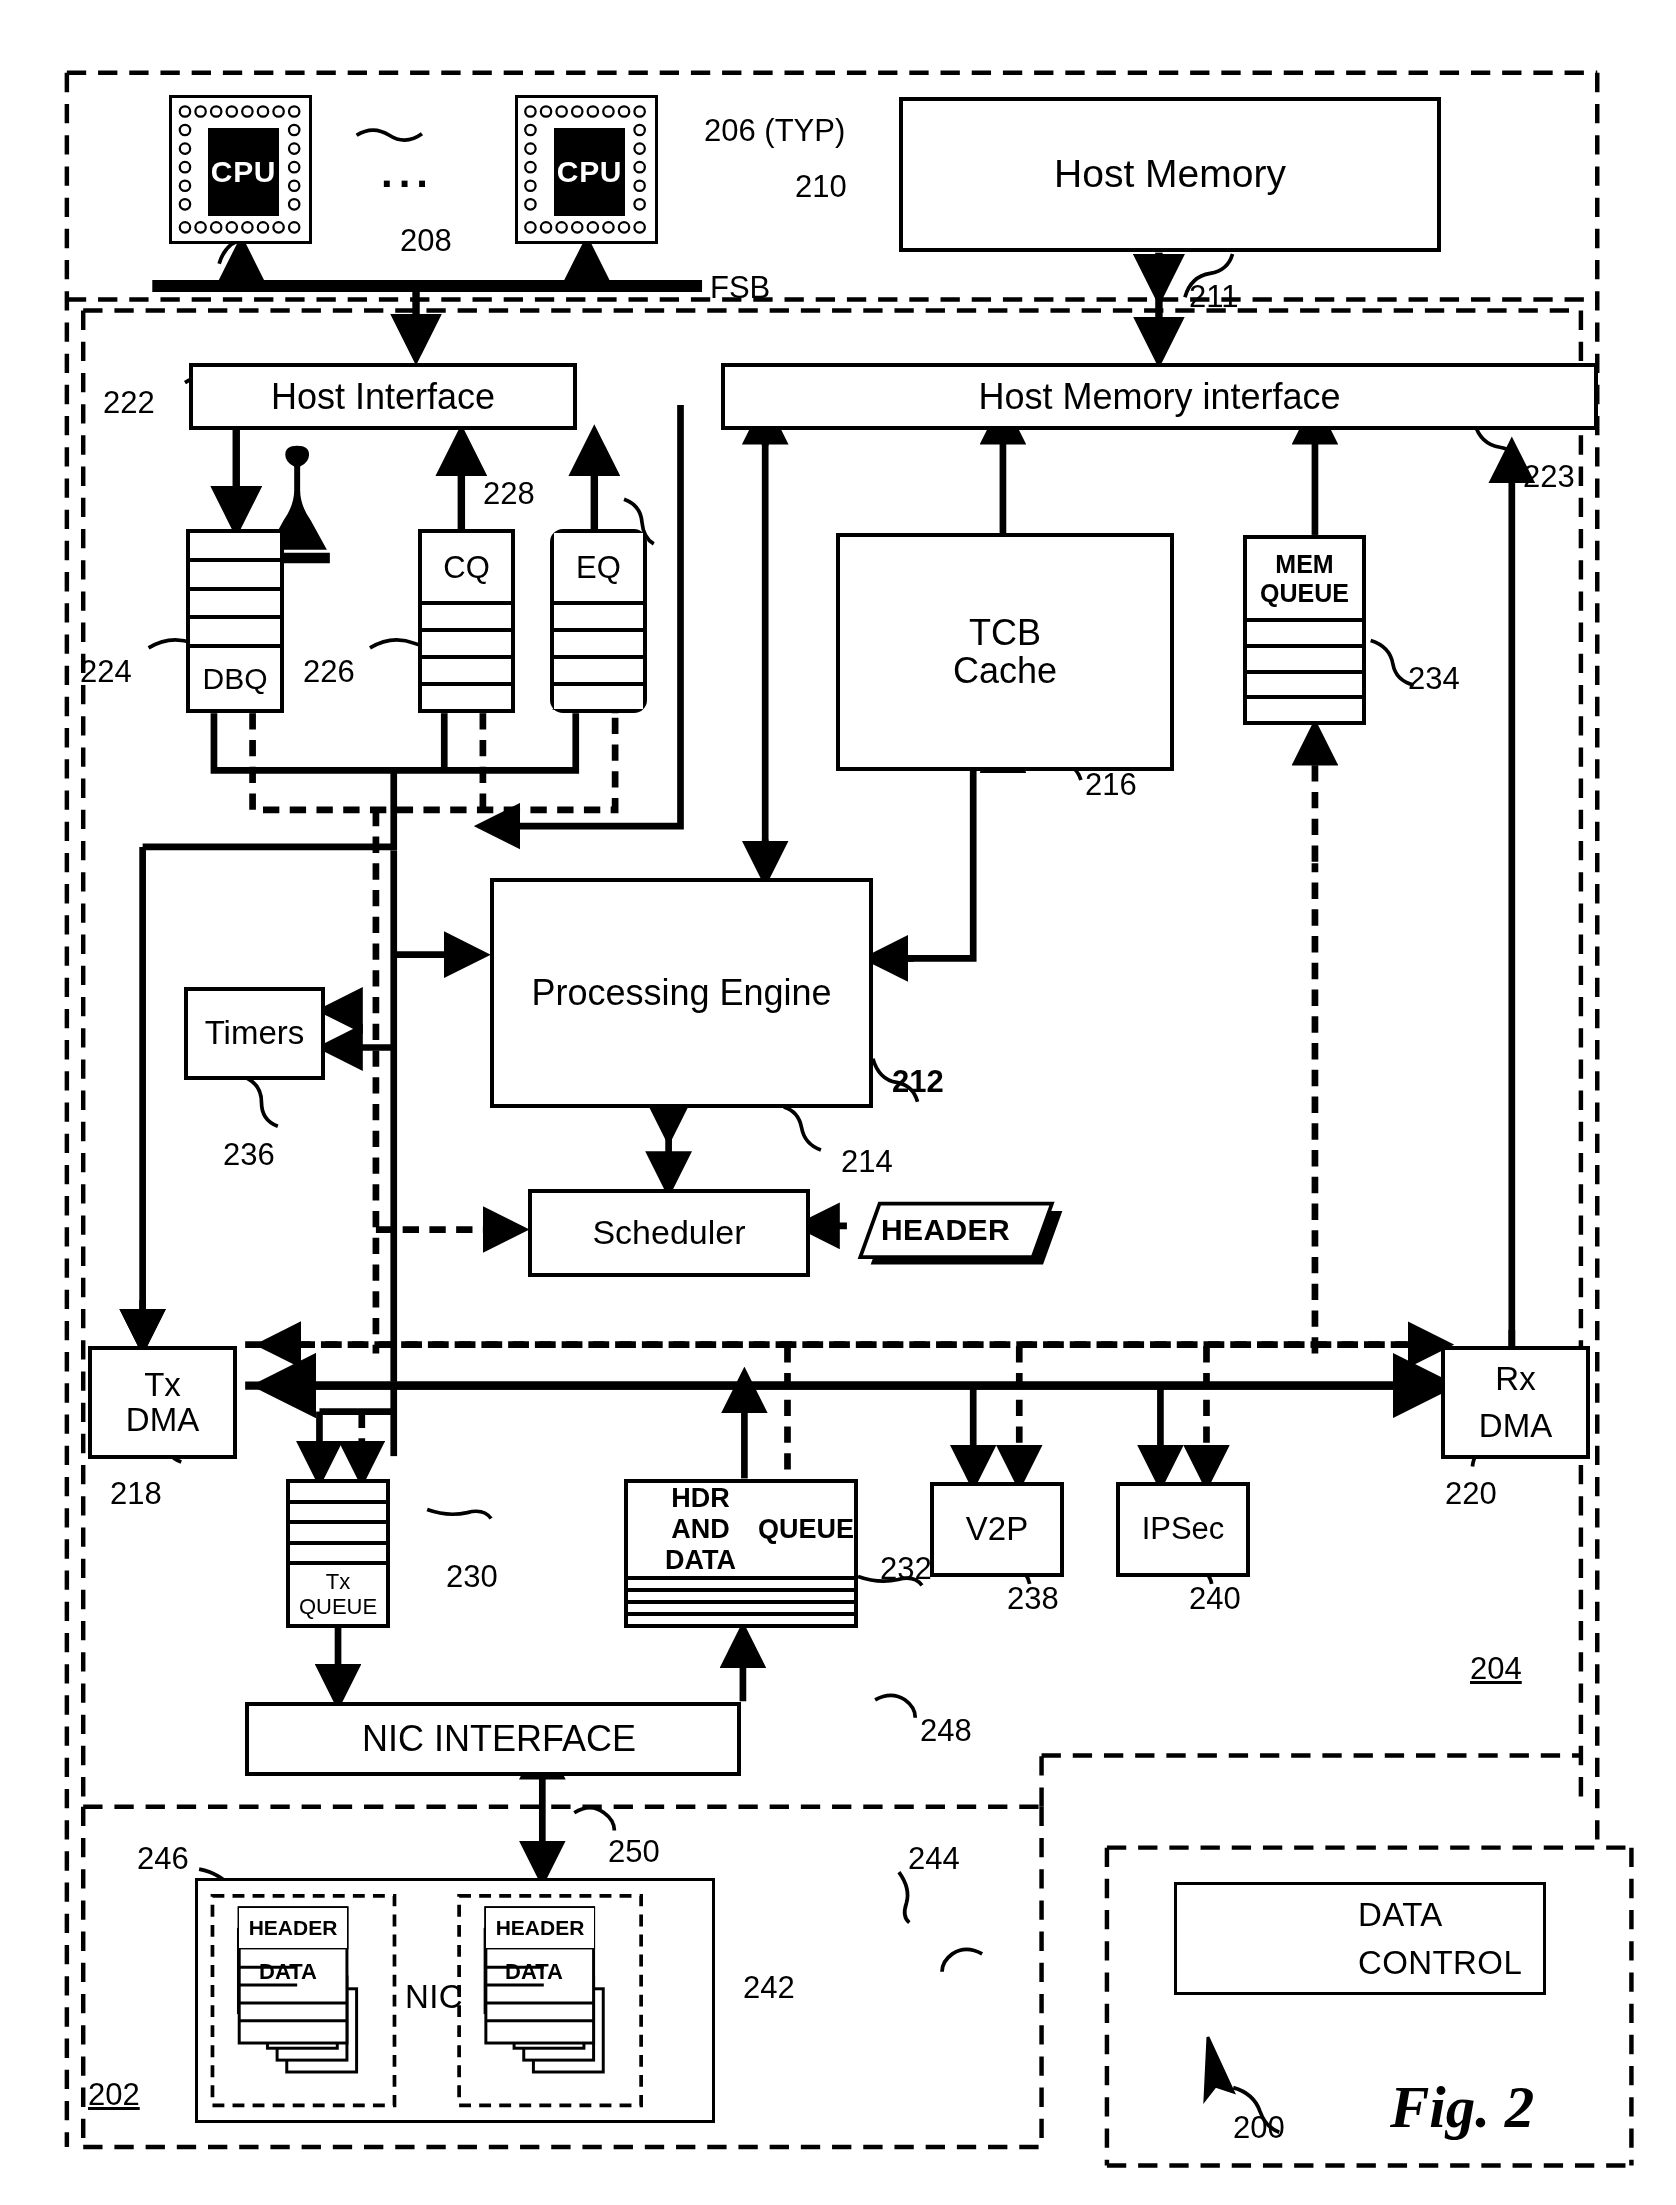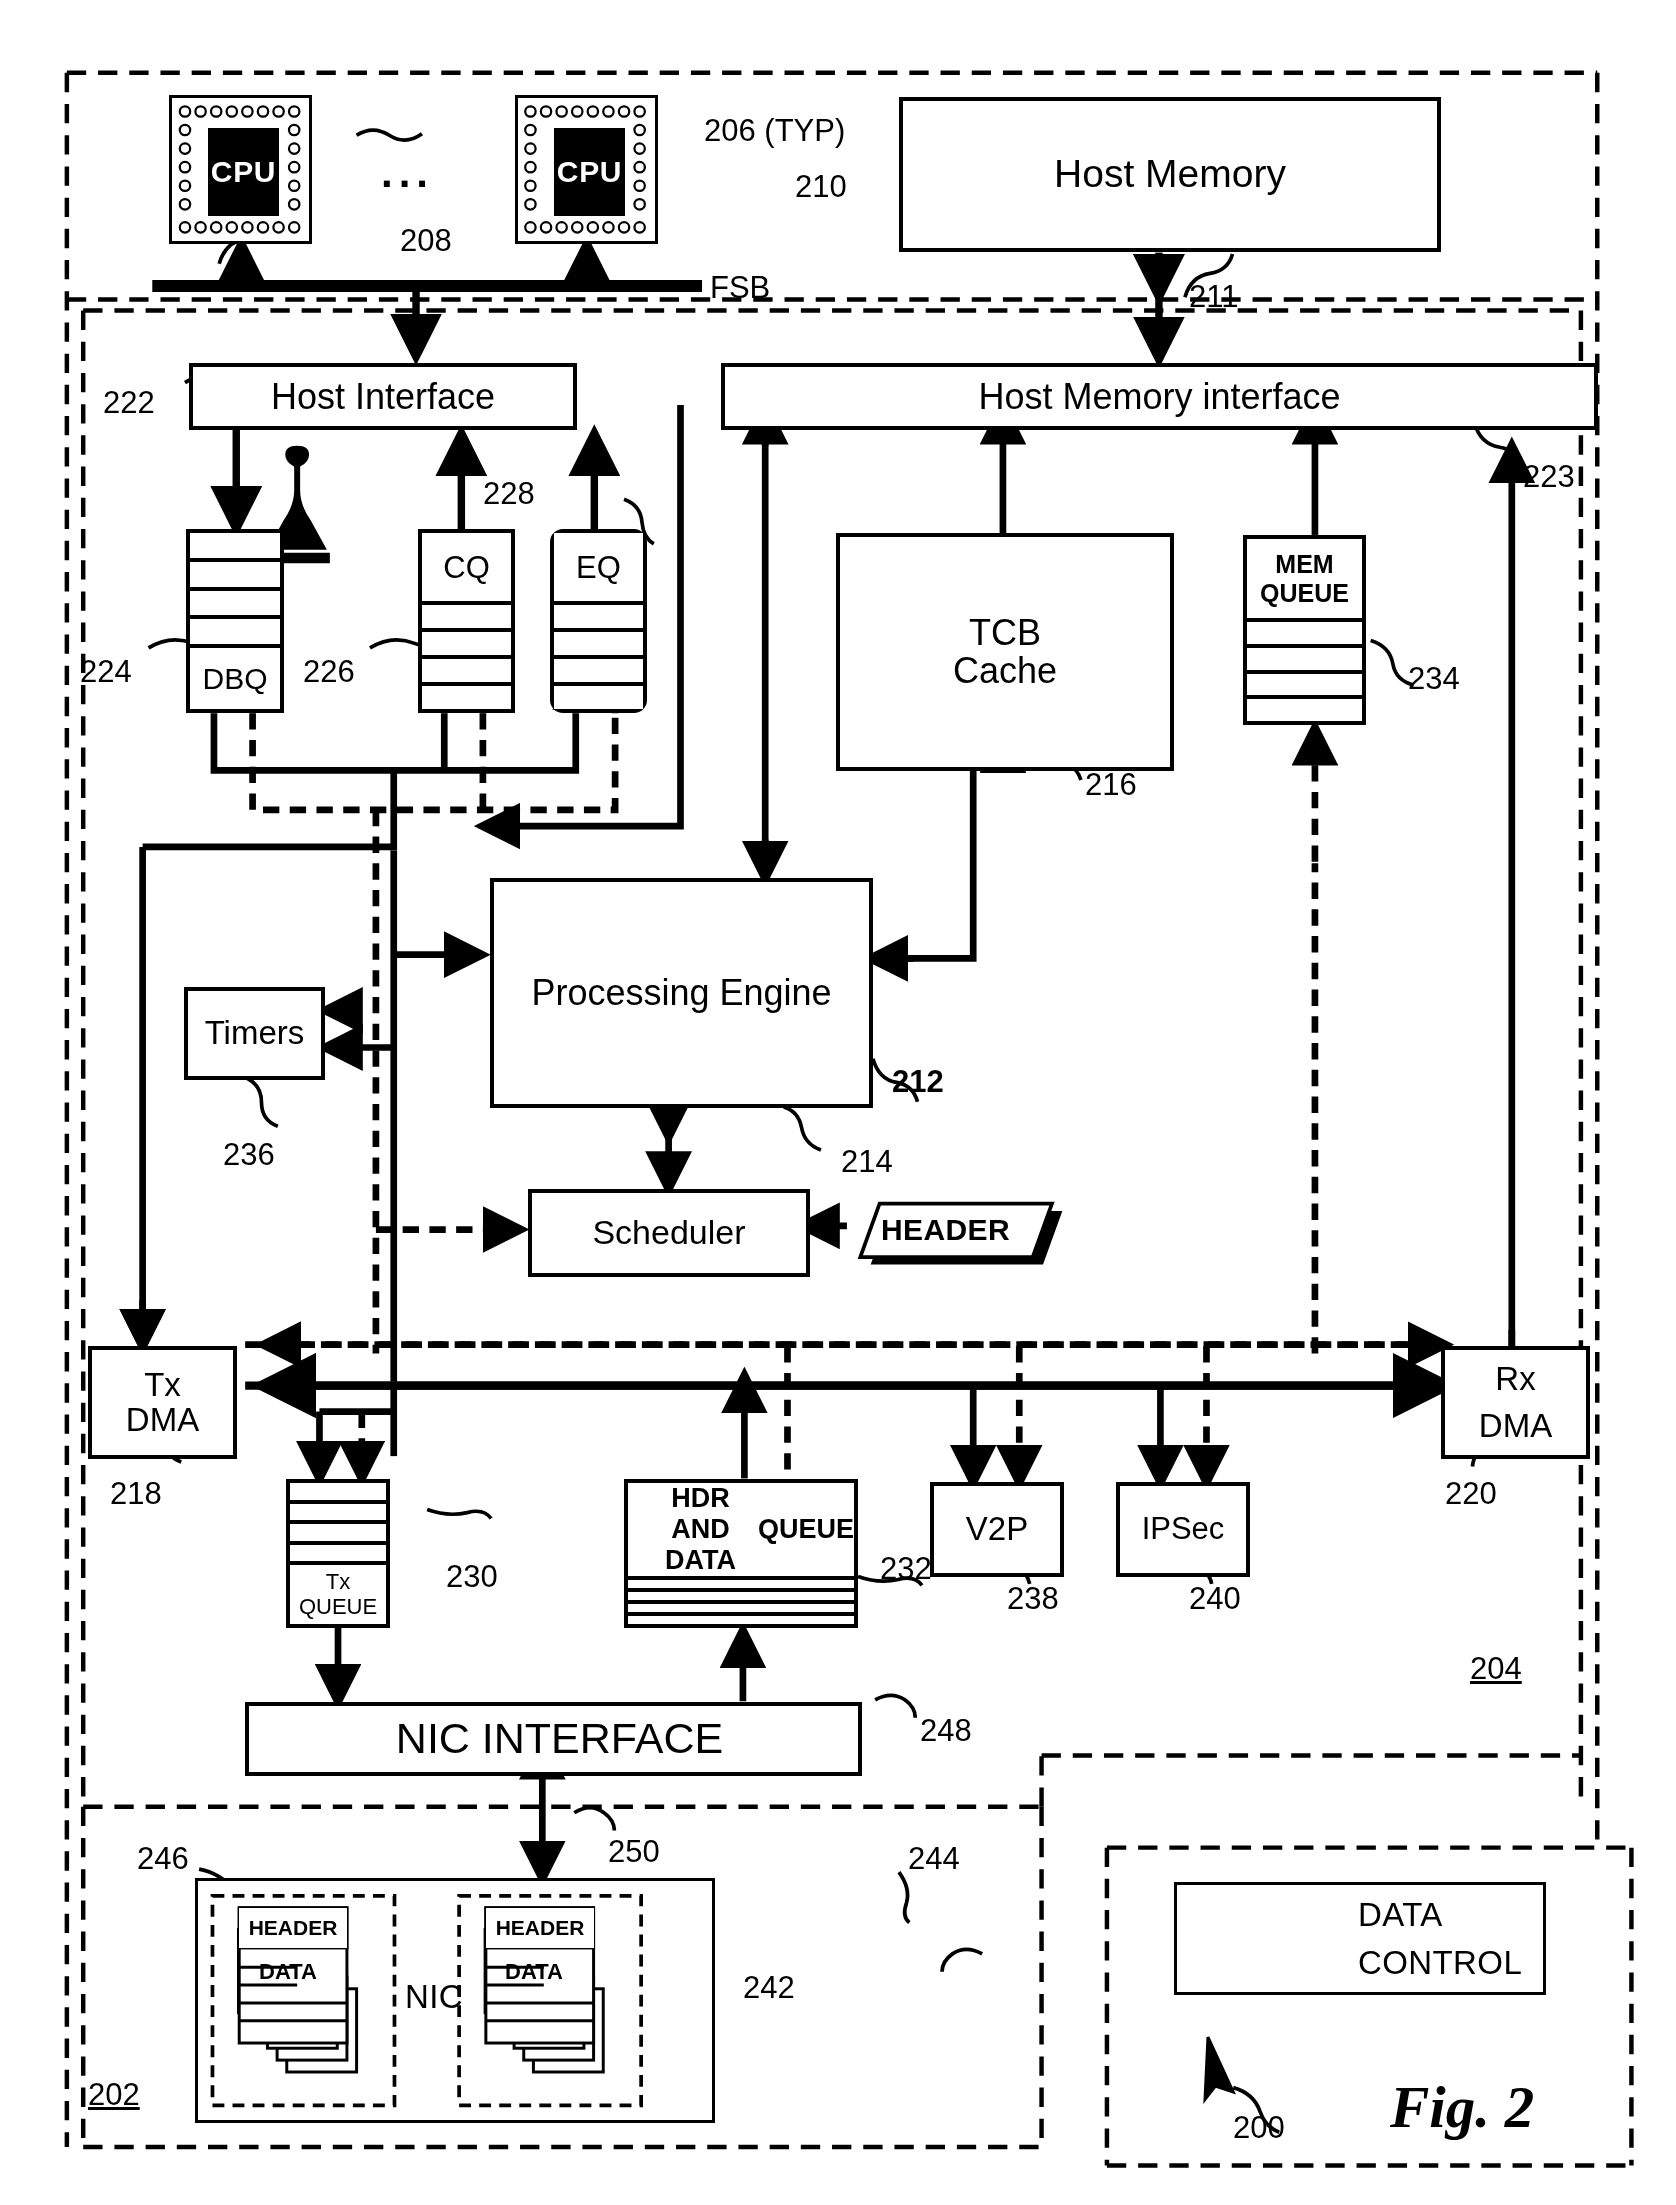--- a/index.html
+++ b/index.html
@@ -404,21 +404,21 @@
     <div class="qrow"></div>
   </div>
   <div class="ref" style="left:880px;top:1551px;">232</div>
 
   <div class="box" style="left:930px;top:1482px;width:134px;height:95px;font-size:33px;">V2P</div>
   <div class="ref" style="left:1007px;top:1581px;">238</div>
 
   <div class="box" style="left:1116px;top:1482px;width:134px;height:95px;font-size:31px;">IPSec</div>
   <div class="ref" style="left:1189px;top:1581px;">240</div>
 
-  <div class="box" style="left:245px;top:1702px;width:617px;height:74px;font-size:43px;padding-left:12px;">NIC INTERFACE</div>
+  <div class="box" style="left:245px;top:1702px;width:496px;height:74px;font-size:36px;padding-left:12px;">NIC INTERFACE</div>
   <div class="ref" style="left:920px;top:1713px;">248</div>
 
   <div class="ref u" style="left:1470px;top:1651px;">204</div>
 
   <div class="ref" style="left:608px;top:1834px;">250</div>
   <div class="ref" style="left:137px;top:1841px;">246</div>
   <div class="ref" style="left:908px;top:1841px;">244</div>
 
   <div class="box thin" style="left:195px;top:1878px;width:520px;height:245px;background:#fff;"></div>
 

